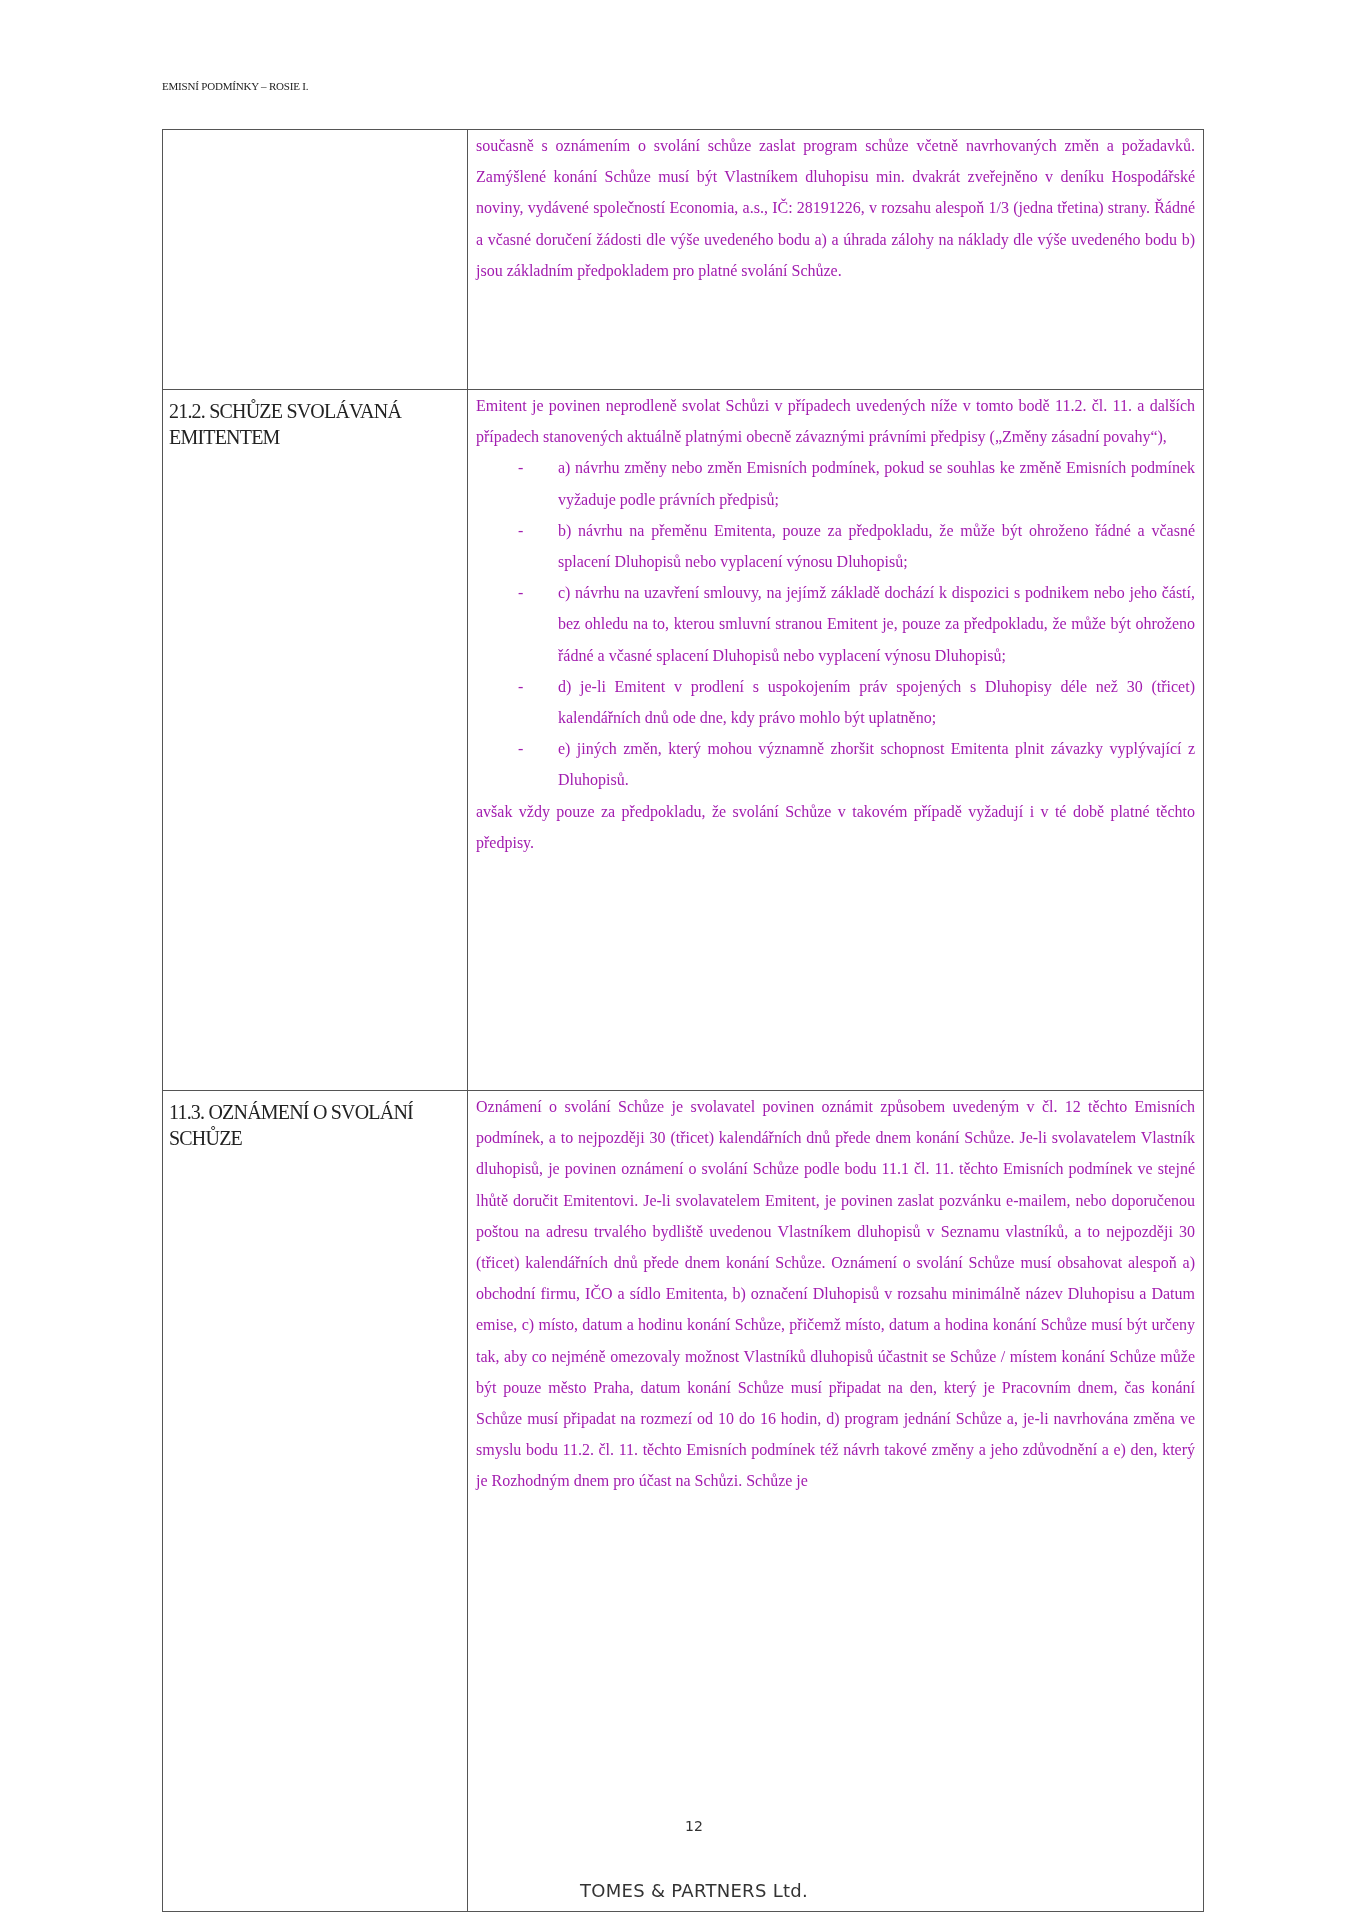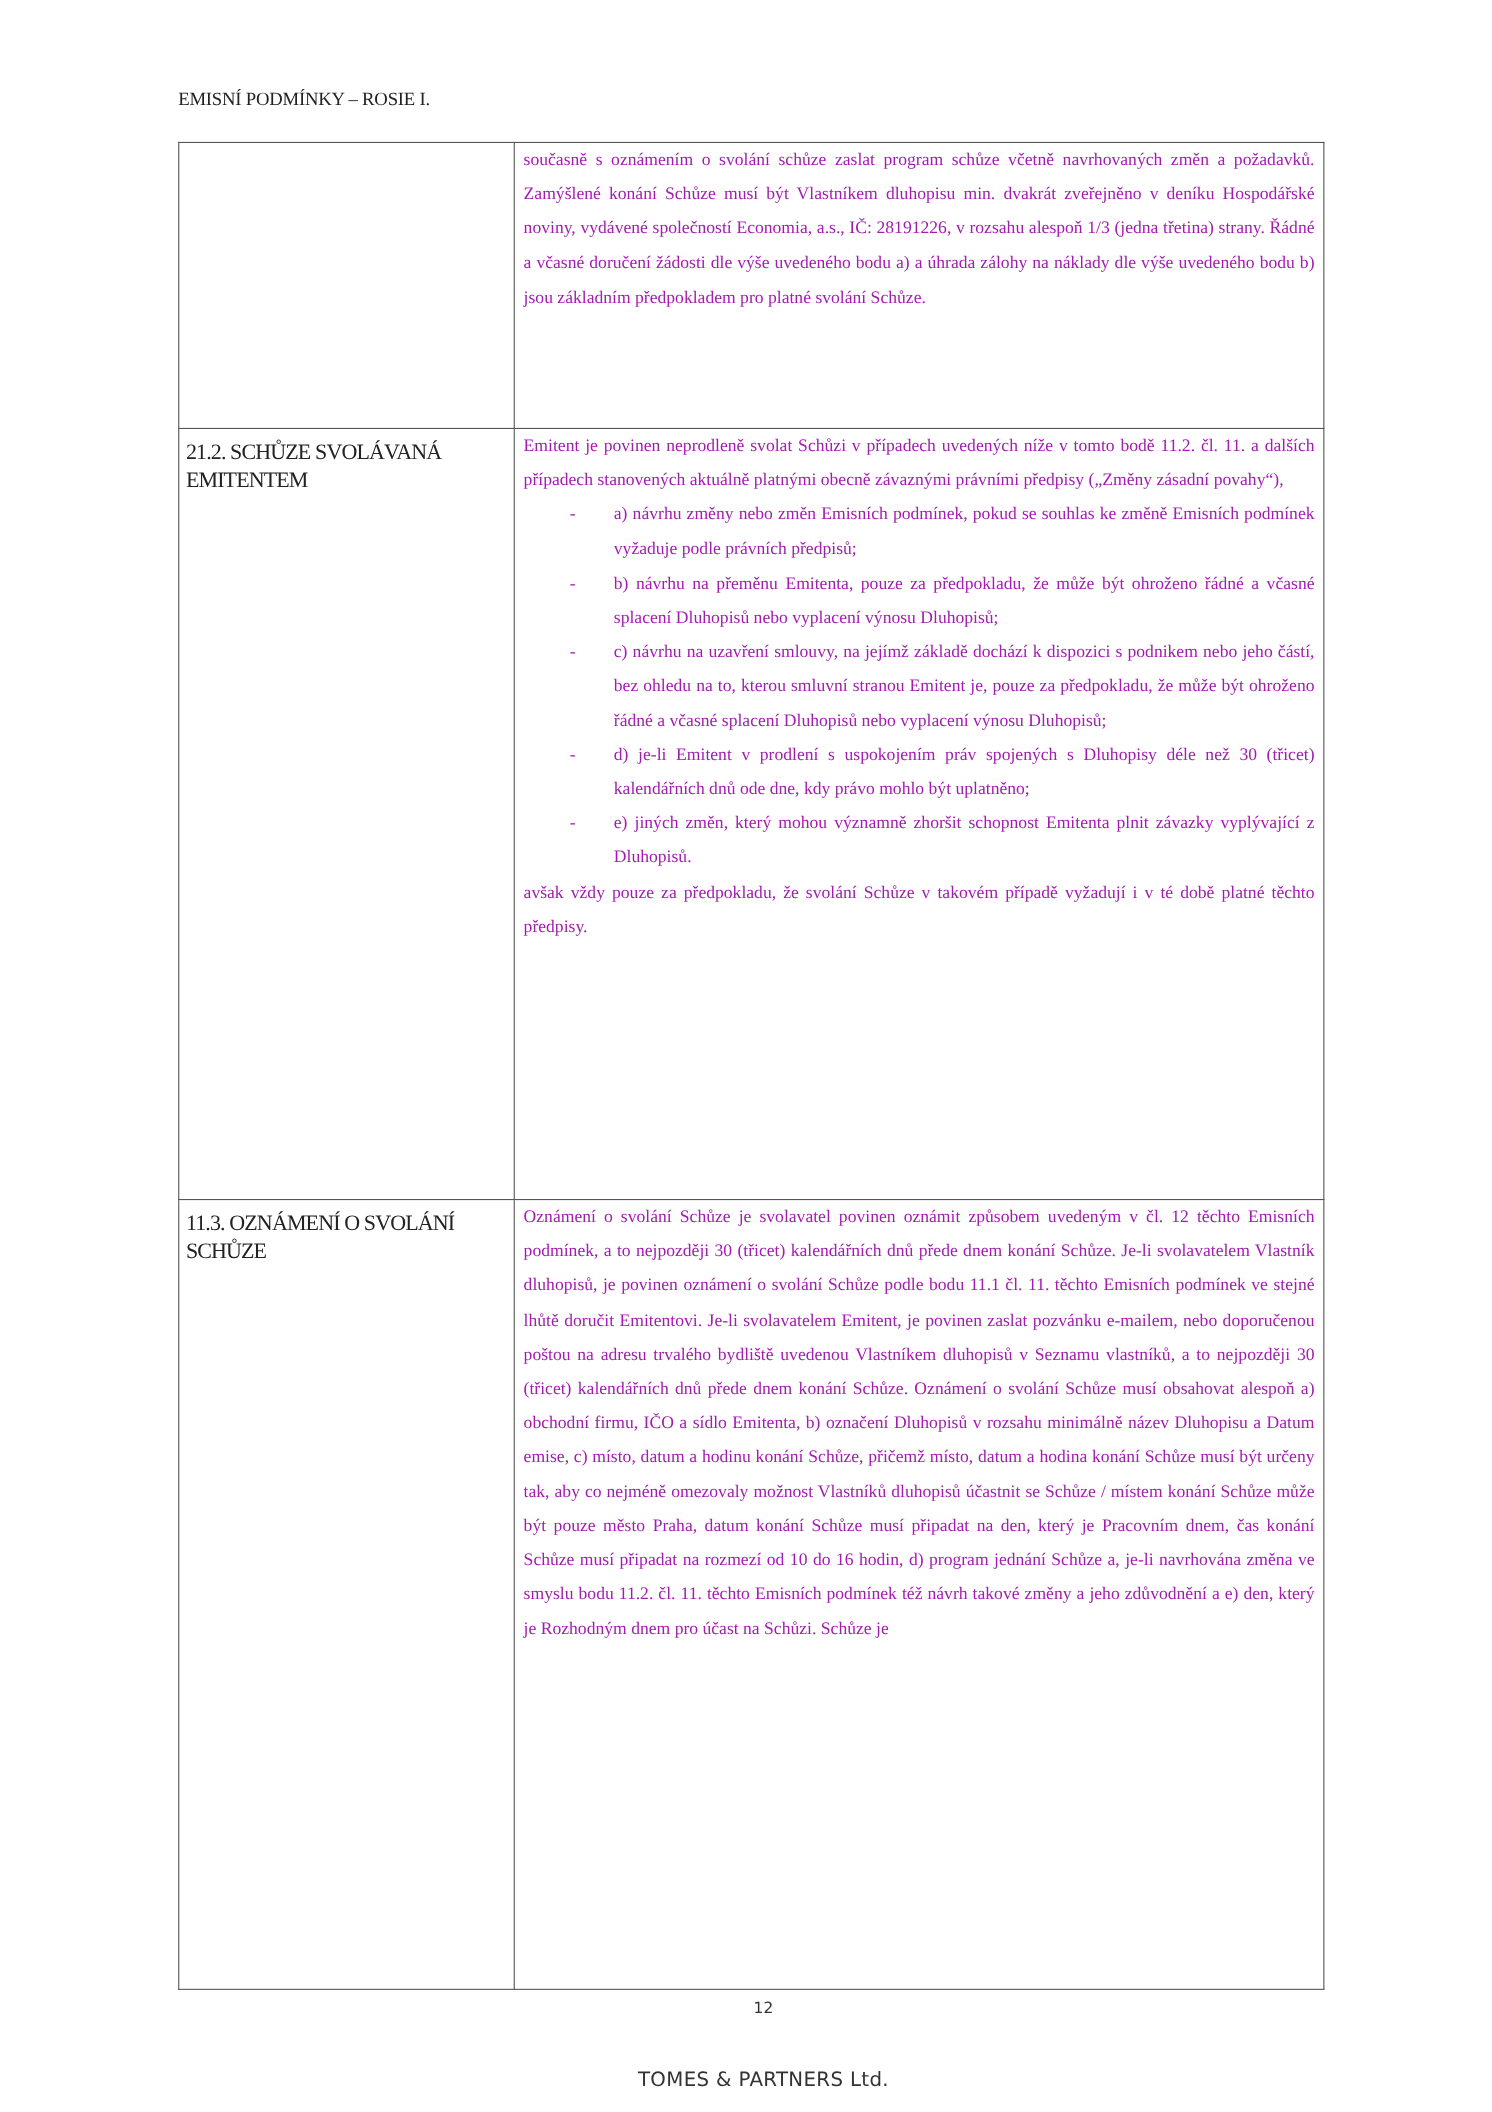--- a/index.html
+++ b/index.html
@@ -1,17 +1,17 @@
 <!DOCTYPE html>
 <html><head>
 <meta charset="utf-8">
 <style>
   html, body { margin: 0; padding: 0; background: #ffffff; }
   body { width: 1356px; height: 1920px; position: relative; overflow: hidden; font-family: "Liberation Serif", serif; color: #111; }
-  .header { position: absolute; left: 162px; top: 80px; font-size: 17px; letter-spacing: -0.2px; color: #222; }
+  .header { position: absolute; left: 162px; top: 80px; font-size: 11px; letter-spacing: -0.2px; color: #222; }
   table.doc { position: absolute; left: 162px; top: 129px; width: 1042px; border-collapse: collapse; }
   table.doc td { border: 1.5px solid #555; vertical-align: top; padding: 0; }
   td.label { width: 292px; padding: 8px 6px 0 6px !important; font-size: 20px; line-height: 26px; letter-spacing: -0.8px; color: #222; }
   td.content { padding: 0 8px 2px 8px !important; font-size: 16px; line-height: 31.2px; text-align: justify; color: #a21caf; }
   .p { margin: 0; }
   ul.bul { list-style: none; margin: 0; padding: 0; }
   ul.bul li { position: relative; padding-left: 82px; }
   ul.bul li .dot { position: absolute; left: 42px; top: 0; }
   .footer { position: absolute; left: 0; width: 1356px; text-align: center; font-family: "DejaVu Sans", sans-serif; color: #333; margin-left: 16px; }
   .page-no { top: 1818px; font-size: 14px; }
@@ -37,21 +37,21 @@
       <ul class="bul">
         <li><span class="dot">-</span><span>a) návrhu změny nebo změn Emisních podmínek, pokud se souhlas ke změně Emisních podmínek vyžaduje podle právních předpisů;</span></li>
         <li><span class="dot">-</span><span>b) návrhu na přeměnu Emitenta, pouze za předpokladu, že může být ohroženo řádné a včasné splacení Dluhopisů nebo vyplacení výnosu Dluhopisů;</span></li>
         <li><span class="dot">-</span><span>c) návrhu na uzavření smlouvy, na jejímž základě dochází k dispozici s podnikem nebo jeho částí, bez ohledu na to, kterou smluvní stranou Emitent je, pouze za předpokladu, že může být ohroženo řádné a včasné splacení Dluhopisů nebo vyplacení výnosu Dluhopisů;</span></li>
         <li><span class="dot">-</span><span>d) je-li Emitent v prodlení s uspokojením práv spojených s Dluhopisy déle než 30 (třicet) kalendářních dnů ode dne, kdy právo mohlo být uplatněno;</span></li>
         <li><span class="dot">-</span><span>e) jiných změn, který mohou významně zhoršit schopnost Emitenta plnit závazky vyplývající z Dluhopisů.</span></li>
       </ul>
       <p class="p">avšak vždy pouze za předpokladu, že svolání Schůze v takovém případě vyžadují i v té době platné těchto předpisy.</p>
     </td>
   </tr>
-  <tr style="height:718px;">
+  <tr style="height:821px;">
     <td class="label">11.3. OZNÁMENÍ O SVOLÁNÍ SCHŮZE</td>
     <td class="content">
       <p class="p">Oznámení o svolání Schůze je svolavatel povinen oznámit způsobem uvedeným v čl. 12 těchto Emisních podmínek, a to nejpozději 30 (třicet) kalendářních dnů přede dnem konání Schůze. Je-li svolavatelem Vlastník dluhopisů, je povinen oznámení o svolání Schůze podle bodu 11.1 čl. 11. těchto Emisních podmínek ve stejné lhůtě doručit Emitentovi. Je-li svolavatelem Emitent, je povinen zaslat pozvánku e-mailem, nebo doporučenou poštou na adresu trvalého bydliště uvedenou Vlastníkem dluhopisů v Seznamu vlastníků, a to nejpozději 30 (třicet) kalendářních dnů přede dnem konání Schůze. Oznámení o svolání Schůze musí obsahovat alespoň a) obchodní firmu, IČO a sídlo Emitenta, b) označení Dluhopisů v rozsahu minimálně název Dluhopisu a Datum emise, c) místo, datum a hodinu konání Schůze, přičemž místo, datum a hodina konání Schůze musí být určeny tak, aby co nejméně omezovaly možnost Vlastníků dluhopisů účastnit se Schůze / místem konání Schůze může být pouze město Praha, datum konání Schůze musí připadat na den, který je Pracovním dnem, čas konání Schůze musí připadat na rozmezí od 10 do 16 hodin, d) program jednání Schůze a, je-li navrhována změna ve smyslu bodu 11.2. čl. 11. těchto Emisních podmínek též návrh takové změny a jeho zdůvodnění a e) den, který je Rozhodným dnem pro účast na Schůzi. Schůze je</p>
     </td>
   </tr>
 </tbody>
   </table>
 
 <div class="footer page-no">12</div>
 <div class="footer company">TOMES &amp; PARTNERS Ltd.</div>

